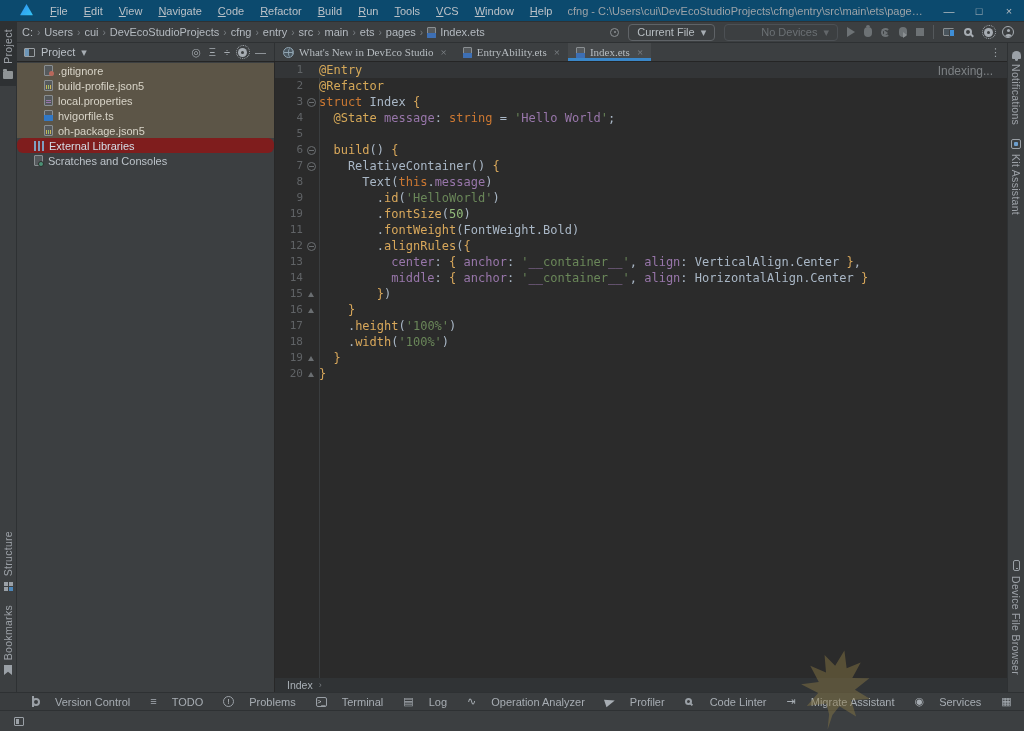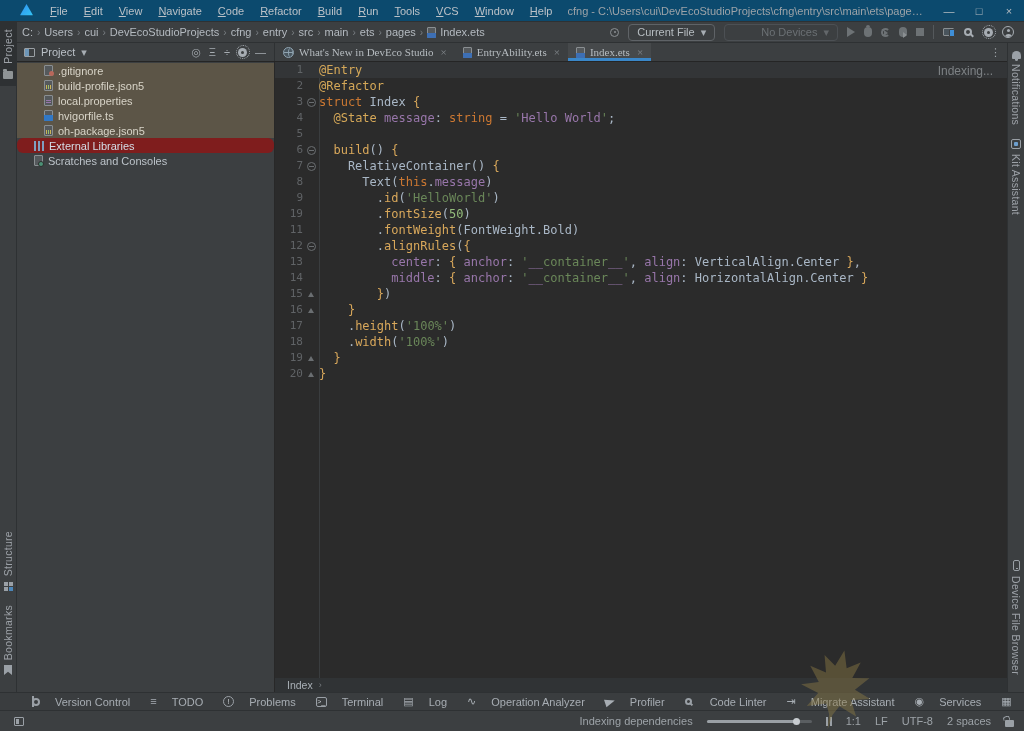--- a/index.html
+++ b/index.html
@@ -538,31 +538,18 @@
         <span>Services</span>
       </span>
       <span class="tool">
         <span class="ic ic-arkui tg" data-glyph="▦"></span>
         <span>ArkUI Inspector</span>
       </span>
     </div>
 
   <div id="statusbar">
     <span class="ic ic-winpanel"></span>
-    <div id="status-right">
-      <span>Indexing dependencies</span>
-      <span id="progress-track">
-        <span id="progress-fill" style="width: 85%;"></span>
-          <span id="progress-knob" style="left: calc(85% - 3px);"></span>
-      </span>
-      <span class="ic ic-pause"></span>
-      <span>1:1</span>
-      <span>LF</span>
-      <span>UTF-8</span>
-      <span>2 spaces</span>
-      <span class="ic ic-unlock"></span>
-    </div>
   </div>
 
   <svg id="leaf" width="88" height="84" viewBox="0 0 100 100">
     <path fill="#8d7b45" transform="rotate(12 50 50)" d="M50 2 L57 22 L72 12 L66 32 L86 28 L72 45 L92 52 L70 58 L80 76 L58 68 L52 80 L50 98 L48 80 L42 68 L20 76 L30 58 L8 52 L28 45 L14 28 L34 32 L28 12 L43 22 Z"></path>
   </svg>
 </div>
 
 </body></html>

